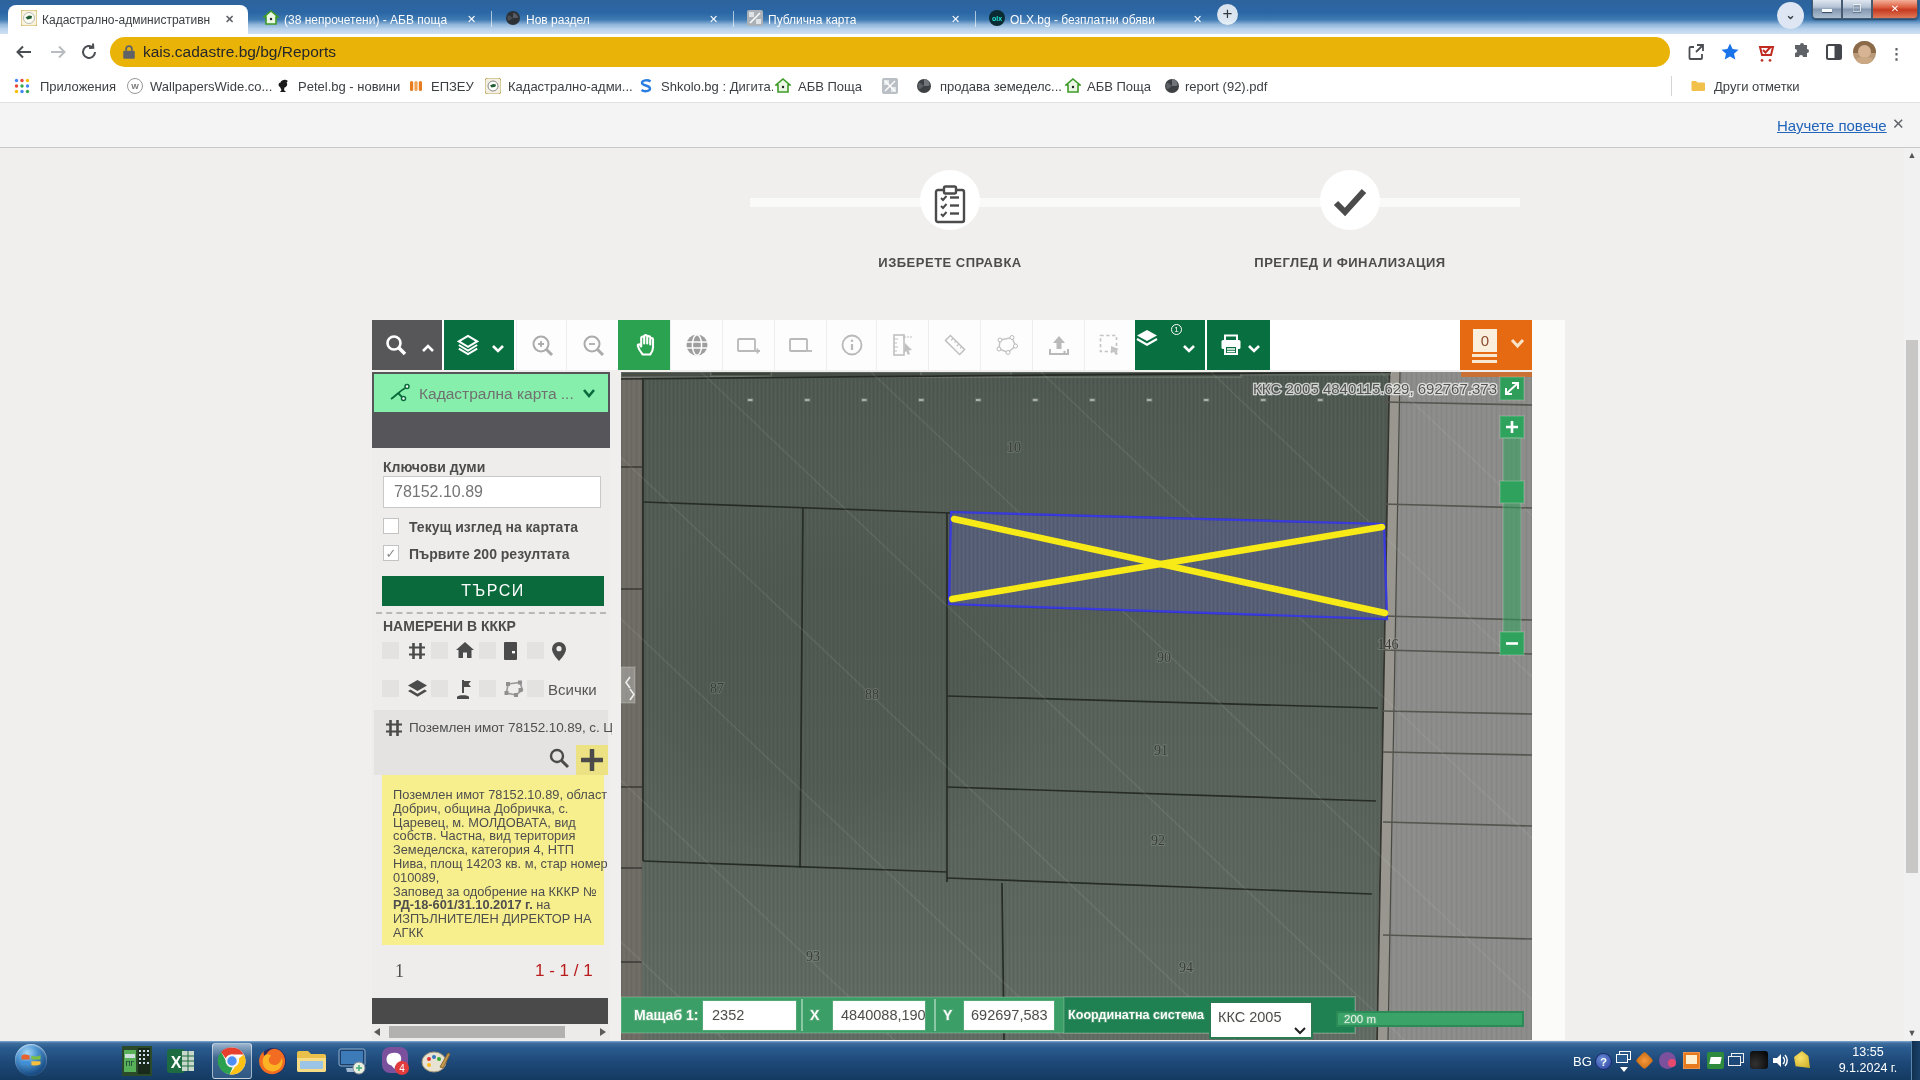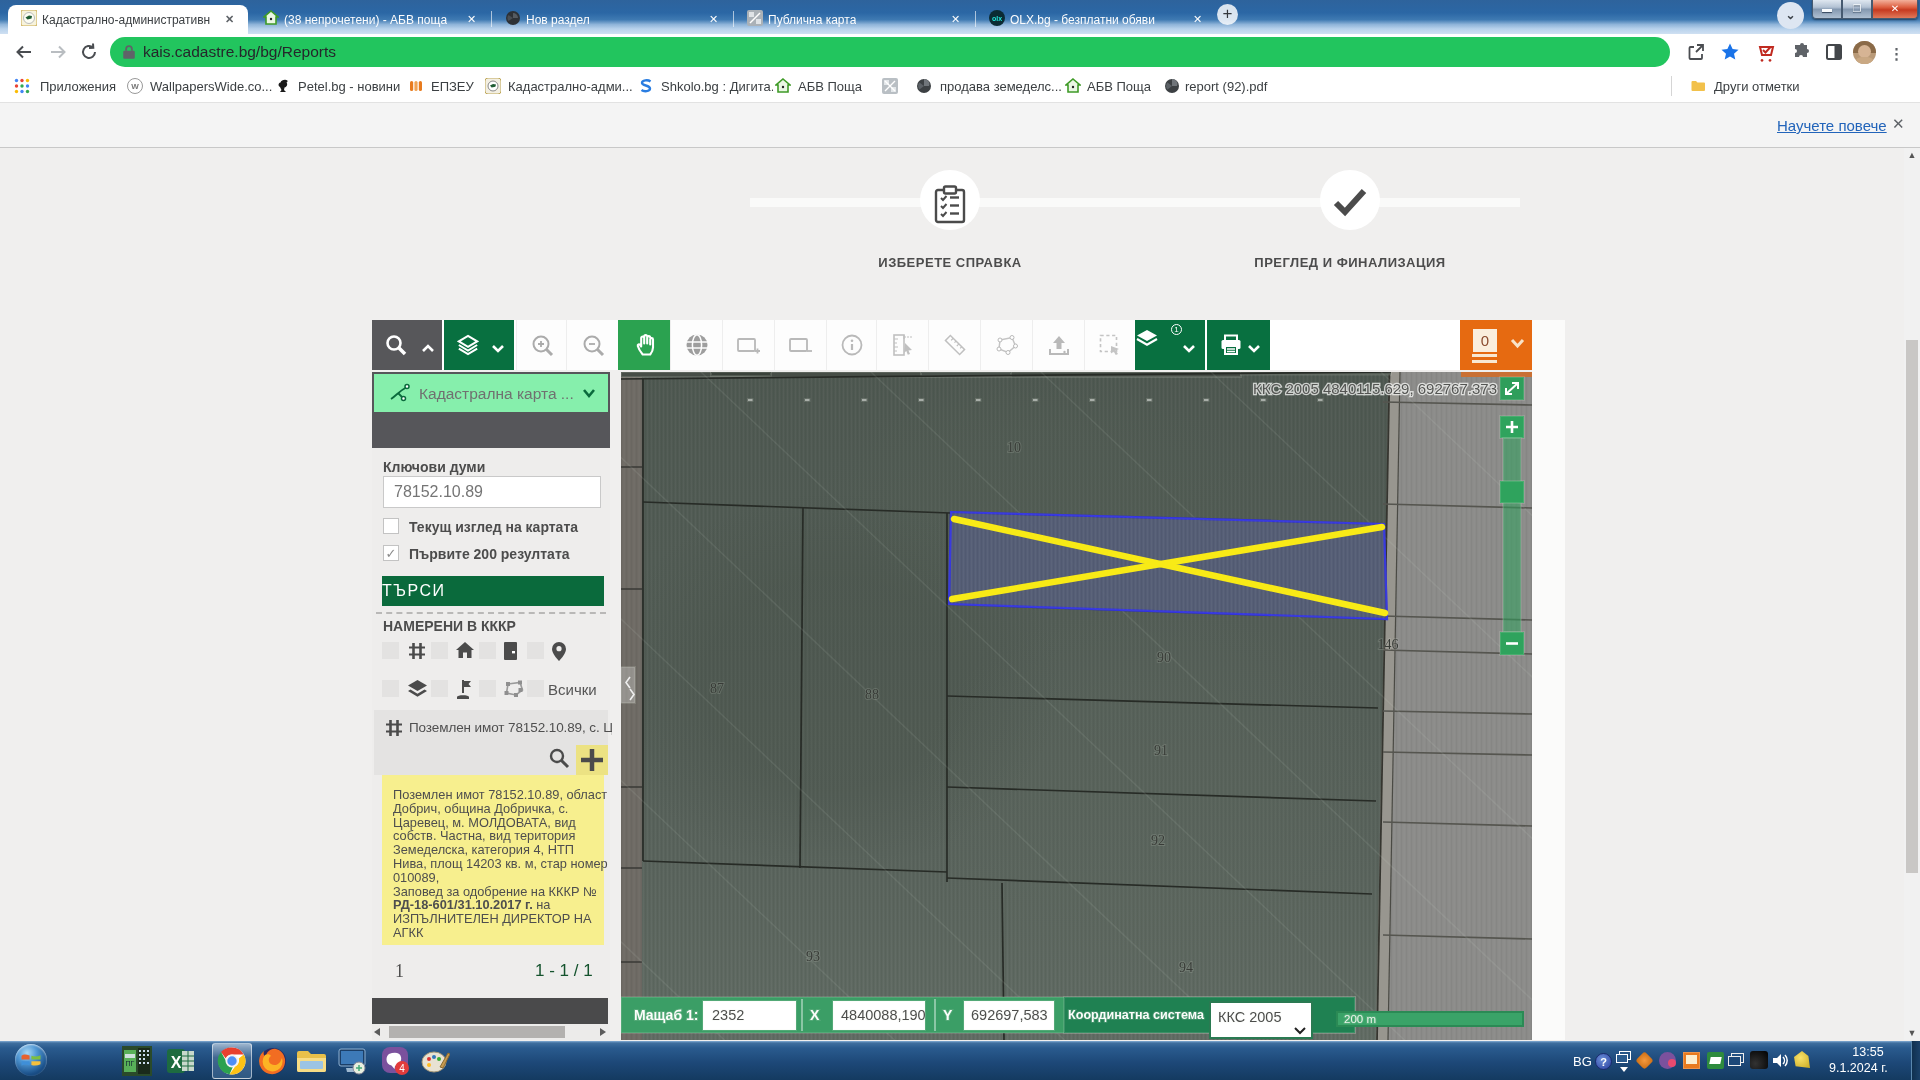--- a/index.html
+++ b/index.html
@@ -15,21 +15,21 @@
 .fav{position:absolute;left:13px;top:5px;width:16px;height:16px}
 #winbtns{position:absolute;right:2px;top:0;width:106px;height:19px;display:flex;border-radius:0 0 4px 4px;overflow:hidden;box-shadow:0 1px 2px rgba(0,0,0,.45)}
 #winbtns div{height:100%;color:#fff;text-align:center;font-size:10px;line-height:18px;border:1px solid #465a70;border-top:none}
 #wb-min,#wb-max{width:30px;background:linear-gradient(180deg,#dfe7f0 0%,#b3c2d4 40%,#8498b0 52%,#aebfd2 100%)}
 #wb-min{border-radius:0 0 0 4px}
 #wb-close{width:46px;background:linear-gradient(180deg,#f3b09b 0%,#dd5f41 40%,#c63a20 55%,#e0795a 100%);border-radius:0 0 4px 0}
 #wb-min span,#wb-max span{color:#f8fbfe;text-shadow:0 1px 1px #33465c}
 #tabchev{position:absolute;left:1777px;top:2px;width:27px;height:27px;border-radius:50%;background:#dde6f2;color:#3b4148;text-align:center;font-size:12px;line-height:27px;font-weight:bold}
 #newtab{position:absolute;left:1217px;top:4px;width:21px;height:21px;border-radius:50%;background:rgba(248,250,253,.85);color:#33383d;text-align:center;font-size:17px;line-height:20px}
 #addr{position:absolute;left:0;top:34px;width:1920px;height:36px;background:#fff}
-#omni{position:absolute;left:110px;top:3px;width:1560px;height:30px;border-radius:15px;background:#22c55e;color:#25272b;font-size:15.5px;line-height:30px}
+#omni{position:absolute;left:110px;top:3px;width:1560px;height:30px;border-radius:15px;background:#eab308;color:#25272b;font-size:15.5px;line-height:30px}
 #omni .url{position:absolute;left:33px;top:0}
 .aico{position:absolute;top:8px;width:20px;height:20px}
 #bkm{position:absolute;left:0;top:70px;width:1920px;height:32px;background:#fff;font-size:13px;color:#3c4043}
 .bk{position:absolute;top:0;height:32px;line-height:33px;white-space:nowrap}
 .bkic{position:absolute;top:8px;width:16px;height:16px}
 #notif{position:absolute;left:0;top:102px;width:1920px;height:46px;background:#f4f4f4;border-top:1px solid #e2e2e2;border-bottom:1px solid #c8c8c8;font-size:15px;color:#333}
 #notif .msg{position:absolute;left:15px;top:14px}
 #notif .learn{position:absolute;left:1777px;top:14px;color:#2264ba;text-decoration:underline}
 #notif .nx{position:absolute;left:1892px;top:12px;color:#5f6368;font-size:15px}
 #wiz-line{position:absolute;left:750px;top:198px;width:770px;height:9px;background:#fafaf9}
@@ -53,21 +53,21 @@
 #sb-head{position:absolute;left:2px;top:2px;width:234px;height:38px;background:#86efac}
 #sb-head .cap{position:absolute;left:45px;top:11px;font-size:15.5px;color:#707070}
 #sb-tabs{position:absolute;left:0;top:40px;width:238px;height:36px;color:#ececec;font-size:12px}
 #sb-tab1{position:absolute;left:33px;top:4px;width:108px;height:33px;background:#eeedec;color:#5a5a5a;text-align:center;line-height:33px;font-size:11.5px;letter-spacing:-0.3px;white-space:nowrap}
 #sb-body{position:absolute;left:0;top:76px;width:238px;height:550px;background:#eeedec}
 #sb-foot{position:absolute;left:0;top:626px;width:236px;height:26px;background:#4a4a4b}
 #sb-scroll{position:absolute;left:0;top:652px;width:238px;height:16px;background:#ecebea}
 .sb-lab{font-weight:bold;color:#4c4c4c;font-size:14px;position:absolute;white-space:nowrap}
 #kw-input{position:absolute;left:11px;top:104px;width:218px;height:32px;background:#fff;border:1px solid #c9c9c9;font-size:16px;color:#757575;line-height:30px;padding-left:10px}
 .cb{position:absolute;width:16px;height:16px;background:#fff;border:1px solid #c3c3c3;color:#8a8a8a;font-size:13px;line-height:15px;text-align:center}
-#btn-search{position:absolute;left:10px;top:204px;width:222px;height:30px;background:#0a6a3c;color:#fff;text-align:left;line-height:30px;font-size:16px;letter-spacing:1.5px}
+#btn-search{position:absolute;left:10px;top:204px;width:222px;height:30px;background:#0a6a3c;color:#fff;text-align:center;line-height:30px;font-size:16px;letter-spacing:1.5px}
 #dash{position:absolute;left:4px;top:240px;width:230px;border-top:2px dashed #b9b8b7}
 .fcb{position:absolute;width:17px;height:17px;background:#e3e2e1}
 #res-head{position:absolute;left:2px;top:338px;width:234px;height:65px;background:#e4e3e2}
 #yellowbox{position:absolute;left:10px;top:403px;width:222px;height:170px;background:#f7ef8e;color:#4e4e4e;font-size:12.8px;line-height:13.8px;padding:13px 0 0 11px;white-space:nowrap;overflow:visible}
 #map{position:absolute;left:621px;top:372px;width:911px;height:668px}
 #rightwhite{position:absolute;left:1532px;top:320px;width:33px;height:720px;background:#fbfbfa}
 #scrollb{position:absolute;left:1904px;top:148px;width:16px;height:892px;background:#f1f1f1}
 #scrollb .thumb{position:absolute;left:2px;top:192px;width:12px;height:533px;background:#c9c7c5}
 #scrollb .sar{position:absolute;left:3px;width:10px;height:10px;color:#555;font-size:9px;line-height:10px;text-align:center}
 #taskbar{position:absolute;left:0;top:1041px;width:1920px;height:39px;
@@ -515,21 +515,21 @@
  <div style="position:absolute;left:174px;top:37px"><svg width="22" height="22" viewBox="0 0 22 22">
             <circle cx="9" cy="9" r="6" fill="none" stroke="#4b4b4b" stroke-width="2.4"></circle>
             <path d="M13.5 13.5 L20 20" stroke="#4b4b4b" stroke-width="3"></path>
           </svg></div>
  <div style="position:absolute;left:205px;top:37px"><svg width="26" height="26" viewBox="0 0 26 26">
             <path d="M13 2 V24 M2 13 H24" stroke="#4b4b4b" stroke-width="4.5"></path>
           </svg></div>
 </div>
 <div id="yellowbox">Поземлен имот 78152.10.89, област<br>Добрич, община Добричка, с.<br>Царевец, м. МОЛДОВАТА, вид<br>собств. Частна, вид територия<br>Земеделска, категория 4, НТП<br>Нива, площ 14203 кв. м, стар номер<br>010089,<br>Заповед за одобрение на КККР №<br><b>РД-18-601/31.10.2017 г.</b> на<br>ИЗПЪЛНИТЕЛЕН ДИРЕКТОР НА<br>АГКК</div>
 <div style="position:absolute;left:23px;top:589px;font-size:18px;color:#4e4e4e;font-family:'Liberation Serif',serif">1</div>
-<div style="position:absolute;left:163px;top:589px;font-size:17px;color:#14532d">1 - 1 / 1</div>
+<div style="position:absolute;left:163px;top:589px;font-size:17px;color:#b91c1c">1 - 1 / 1</div>
 <div id="sb-foot"></div>
 <div id="sb-scroll">
  <div style="position:absolute;left:2px;top:4px;width:0;height:0;border-top:4px solid transparent;border-bottom:4px solid transparent;border-right:6px solid #5a5a5a"></div>
  <div style="position:absolute;left:17px;top:2px;width:176px;height:12px;background:#b3b1af"></div>
  <div style="position:absolute;left:228px;top:4px;width:0;height:0;border-top:4px solid transparent;border-bottom:4px solid transparent;border-left:6px solid #5a5a5a"></div>
 </div>
 </div>
 <div id="map"><svg width="911" height="668" viewBox="0 0 911 668">
         <defs>
 <pattern id="vstr" width="4" height="60" patternUnits="userSpaceOnUse">
@@ -797,16 +797,16 @@
         <div style="position:absolute;left:150px;top:16px;width:11px;height:7px;background:#fff;transform:skewX(-12deg)"></div>
         <div style="position:absolute;left:171px;top:12px;width:13px;height:10px;border:1.5px solid #eee"></div>
         <div style="position:absolute;left:168px;top:15px;width:13px;height:10px;border:1.5px solid #eee;background:#1d4878"></div>
         <div style="position:absolute;left:190px;top:10px;width:18px;height:18px;background:radial-gradient(circle at 30% 70%,#333,#000);border-radius:3px"></div>
         <svg style="position:absolute;left:212px;top:12px" width="16" height="15" viewBox="0 0 16 15">
           <path d="M1 5 h4 l4-4 v13 l-4-4 H1 Z" fill="#fff"></path>
           <path d="M11 4 a5 5 0 0 1 0 7 M13 2 a8 8 0 0 1 0 11" stroke="#fff" stroke-width="1.5" fill="none"></path>
         </svg>
         <div style="position:absolute;left:234px;top:10px;width:16px;height:17px;background:radial-gradient(circle at 40% 40%,#f8e26a,#c8a820);clip-path:polygon(50% 0,90% 30%,100% 100%,10% 90%,0 35%)"></div>
         <div style="position:absolute;left:277px;top:4px;width:62px;text-align:center;font-size:12.5px">13:55</div>
-        <div style="position:absolute;left:269px;top:20px;width:78px;font-size:12.5px">9.1.2024 г.</div>
+        <div style="position:absolute;left:269px;top:20px;width:78px;text-align:center;font-size:12.5px">9.1.2024 г.</div>
       </div>
       <div style="position:absolute;left:1911px;top:0;width:9px;height:39px;background:linear-gradient(90deg,#10304f,#1a4068);border-left:1px solid #5a87ad"></div>
     </div>
 </div>
 </body></html>

